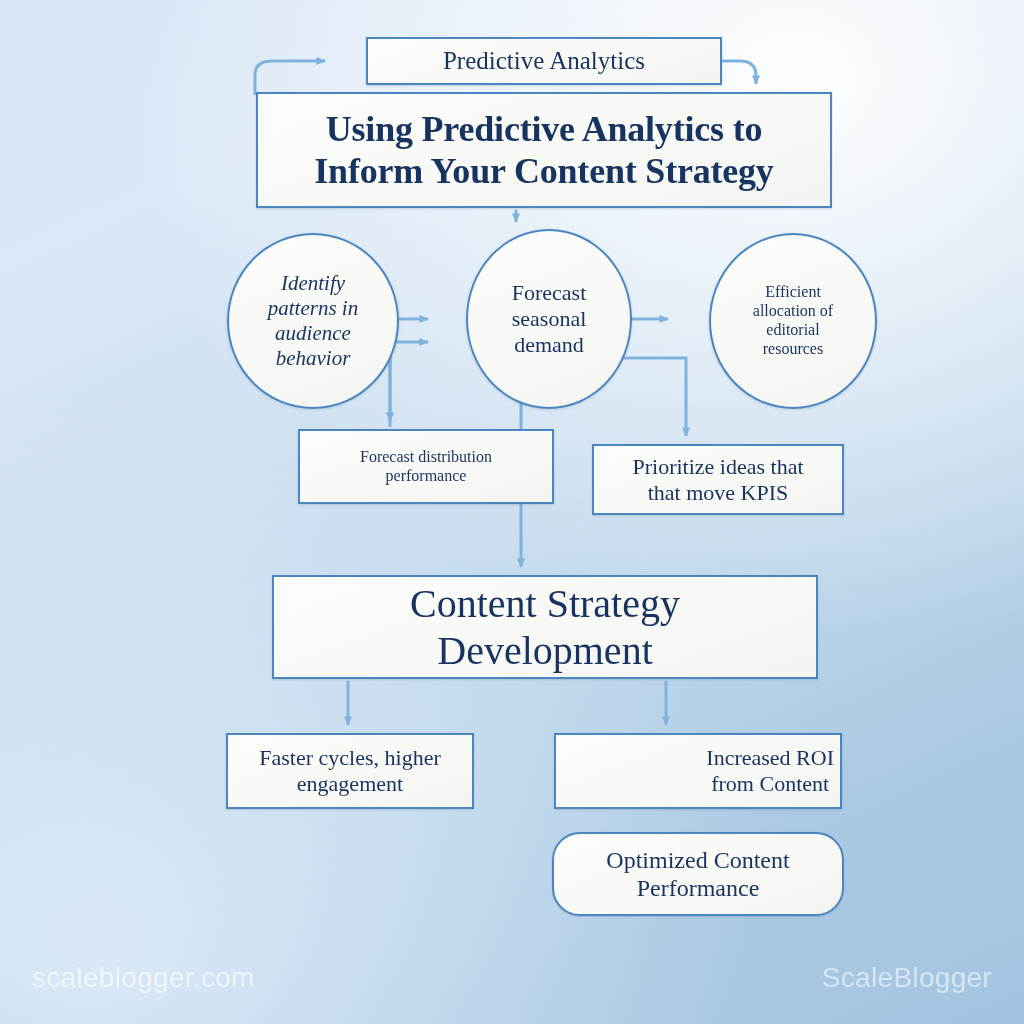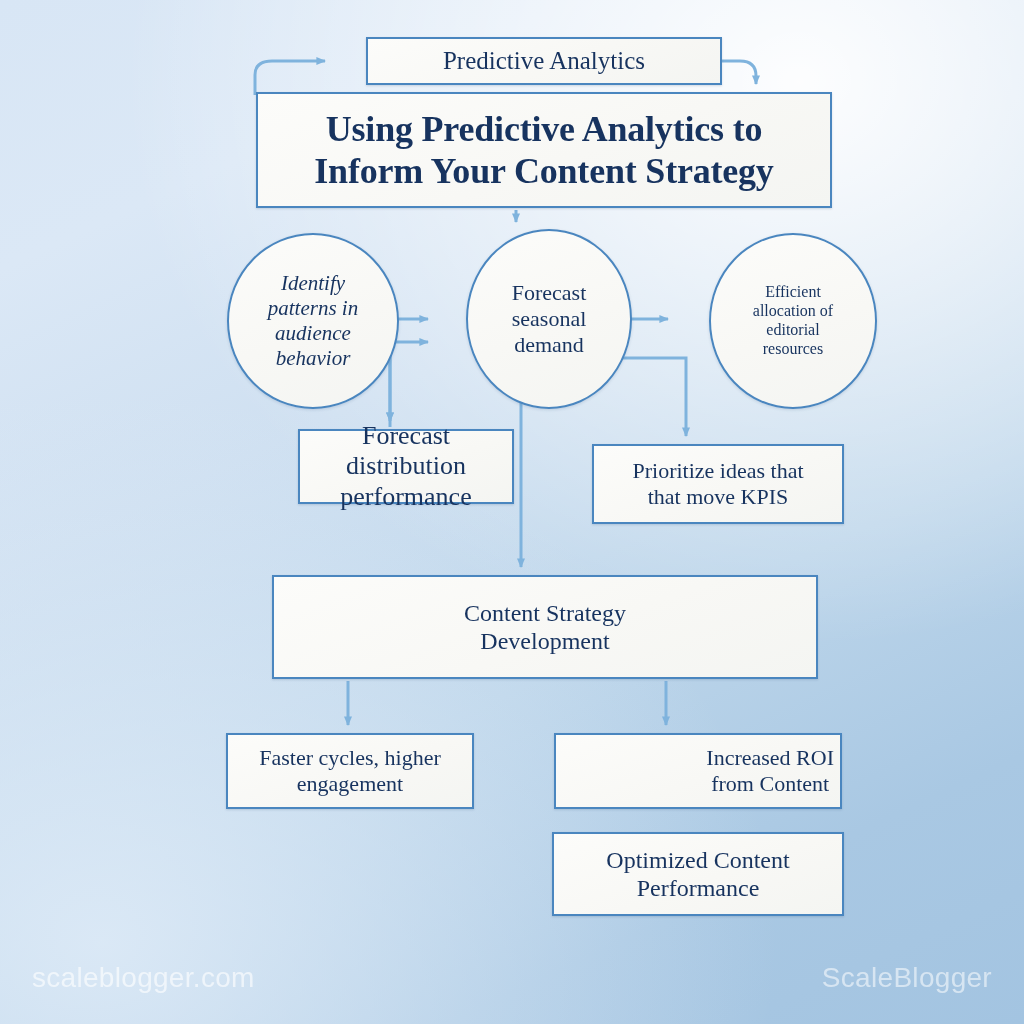--- a/index.html
+++ b/index.html
@@ -41,26 +41,26 @@
     border-width: 2px;
     box-shadow: 0 1px 3px rgba(40,70,110,0.16);
   }
   .node span { display: block; padding: 0 6px; }
 
   #n-predictive      { left:334px; top:37px;  width:356px; height:48px;  font-size:25px; }
   #n-title           { left:224px; top:92px;  width:576px; height:116px; font-size:36px; font-weight:bold; letter-spacing:-0.2px; }
   #n-identify        { left:195px; top:233px; width:172px; height:176px; font-size:21px;font-style:italic; }
   #n-forecast-season { left:434px; top:229px; width:166px; height:180px; font-size:22px; }
   #n-efficient       { left:677px; top:233px; width:168px; height:176px; font-size:16px; }
-  #n-forecast-dist   { left:266px; top:429px; width:216px; height:75px;  font-size:26px;font-family:Liberation Serif, serif; }
-  #n-prioritize      { left:560px; top:444px; width:252px; height:80px;  font-size:22px; }
-  #n-content-strat   { left:240px; top:575px; width:546px; height:104px; font-size:24px; }
+  #n-forecast-dist   { left:266px; top:429px; width:256px; height:75px;  font-size:16px;font-family:Liberation Serif, serif; }
+  #n-prioritize      { left:560px; top:444px; width:252px; height:71px;  font-size:22px; }
+  #n-content-strat   { left:240px; top:575px; width:546px; height:104px; font-size:40px; }
   #n-faster          { left:194px; top:733px; width:248px; height:76px;  font-size:22px; }
   #n-roi             { left:522px; top:733px; width:288px; height:76px;  font-size:22px;justify-content:flex-end; }
-  #n-optimized       { left:520px; top:832px; width:292px; height:84px;  font-size:24px; }
+  #n-optimized       { left:520px; top:832px; width:292px; height:84px;  font-size:24px;border-radius:28px; }
 
   #arrows {
     position: absolute;
     left: 0; top: 0;
     width: 1024px; height: 1024px;
     pointer-events: none;
   }
   .wm {
     position: absolute;
     font-family: "Liberation Sans", "DejaVu Sans", sans-serif;

